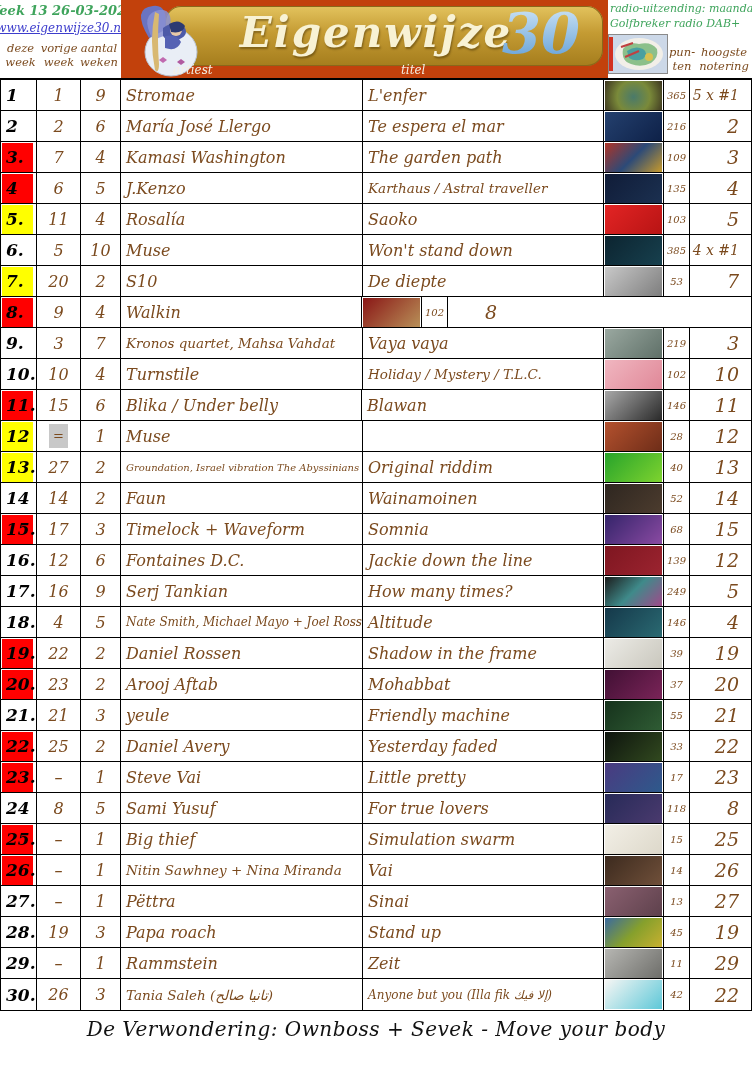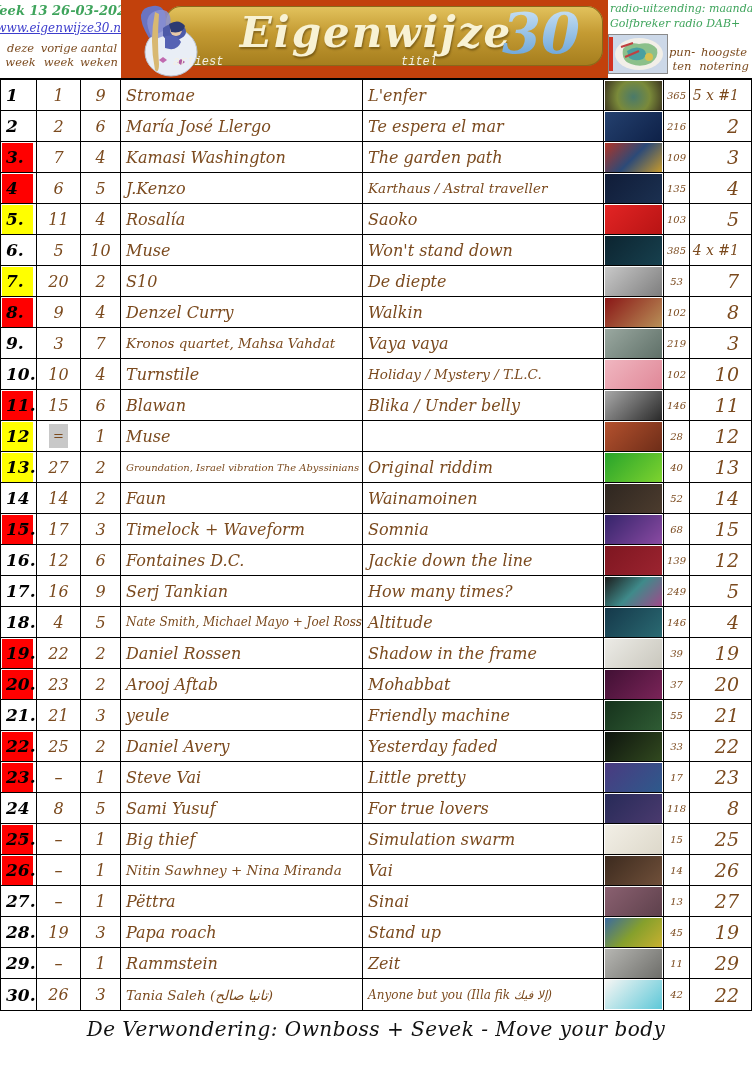--- a/index.html
+++ b/index.html
@@ -18,21 +18,21 @@
 
   .banner { position:relative; width:487px; height:78px; background:#c2410c; overflow:hidden; }
   .gold-pill { position:absolute; left:44px; top:6px; right:5px; height:60px; border-radius:16px;
     background:linear-gradient(#e3c35e, #c49b33 45%, #a57d1d); box-shadow:inset 0 0 0 1px #8a671a; }
   .banner-title { position:absolute; left:90px; top:8px; width:330px; text-align:center;
     font-size:42px; font-style:italic; font-weight:bold; color:#f8f2d4;
     text-shadow:1px 2px 2px rgba(60,40,0,.45); letter-spacing:2px; white-space:nowrap; }
   .banner-number { position:absolute; right:28px; top:0px; font-size:56px; font-weight:bold; font-style:italic;
     background:linear-gradient(#d7eaf8, #5b9bd5); -webkit-background-clip:text; background-clip:text;
     color:transparent; -webkit-text-fill-color:transparent; text-shadow:none; }
-  .banner-sub { position:absolute; bottom:9px; color:#f3efe4; font-style:italic; font-size:12px;font-family:Liberation Mono, monospace; }
+  .banner-sub { position:absolute; bottom:1px; color:#f3efe4; font-style:italic; font-size:12px; }
   .sub-artiest { left:52px; } .sub-titel { left:280px; }
   .fairy { position:absolute; left:-2px; top:0px; }
 
   .hz-right { width:144px; display:flex; flex-direction:column; padding-top:2px; }
   .bc-line { color:#3fa45c; font-style:italic; font-size:11px; white-space:nowrap; line-height:1.35; padding-left:2px; }
   .right-bottom { display:flex; margin-top:2px; align-items:flex-end; }
   .map-wrap { width:60px; height:40px; background:#ccd8e8; border:1px solid #8a8a8a; overflow:hidden; }
   .rb-col { color:#7b4a1e; font-style:italic; font-size:11.5px; text-align:center; line-height:1.25; }
   .rb-pts { width:28px; } .rb-top { width:56px; }
 
@@ -343,23 +343,20 @@
         <div class="pos-box hl-red">
           <span class="pos-num">8.</span>
         </div>
       </div>
       <div class="cell c-prev">
         <span>9</span>
       </div>
       <div class="cell c-weeks">
         <span>4</span>
       </div>
-      <div class="cell c-artist">
-        <span style="font-size: 16px;">Denzel Curry</span>
-      </div>
       <div class="cell c-title">
         <span style="font-size: 16px;">Walkin</span>
       </div>
       <div class="cell c-art">
         <div class="art" style="background: linear-gradient(135deg, rgb(138, 22, 22), rgb(184, 144, 88));"></div>
       </div>
       <div class="cell c-pts">
         <span>102</span>
       </div>
       <div class="cell c-top">
@@ -430,25 +427,25 @@
         <div class="pos-box hl-red">
           <span class="pos-num">11.</span>
         </div>
       </div>
       <div class="cell c-prev">
         <span>15</span>
       </div>
       <div class="cell c-weeks">
         <span>6</span>
       </div>
+      <div class="cell c-title">
+        <span style="font-size: 16px;">Blika / Under belly</span>
+      </div>
       <div class="cell c-artist">
         <span style="font-size: 16px;">Blawan</span>
-      </div>
-      <div class="cell c-title">
-        <span style="font-size: 16px;">Blika / Under belly</span>
       </div>
       <div class="cell c-art">
         <div class="art" style="background: linear-gradient(135deg, rgb(168, 168, 168), rgb(42, 42, 42));"></div>
       </div>
       <div class="cell c-pts">
         <span>146</span>
       </div>
       <div class="cell c-top">
         <span>11</span>
       </div>

